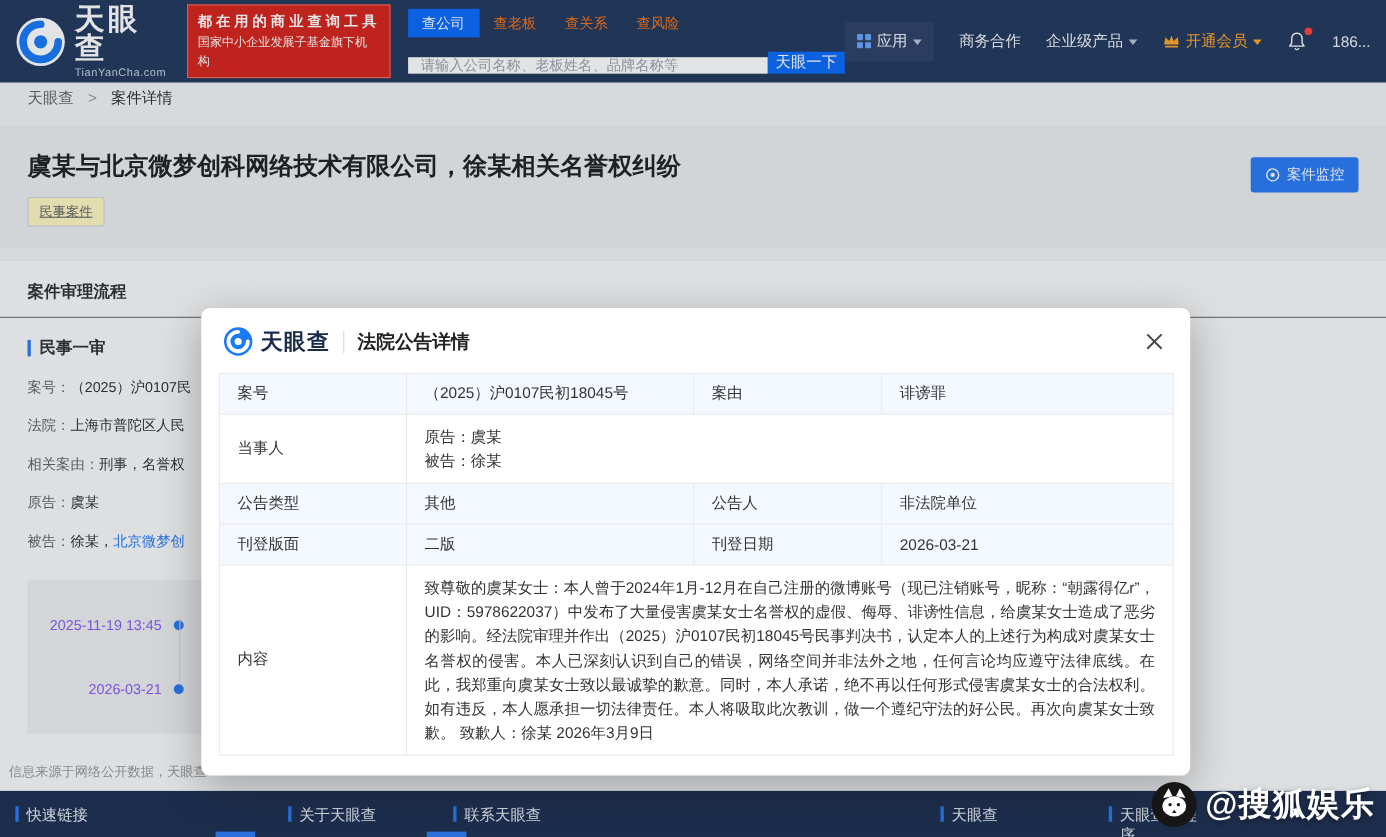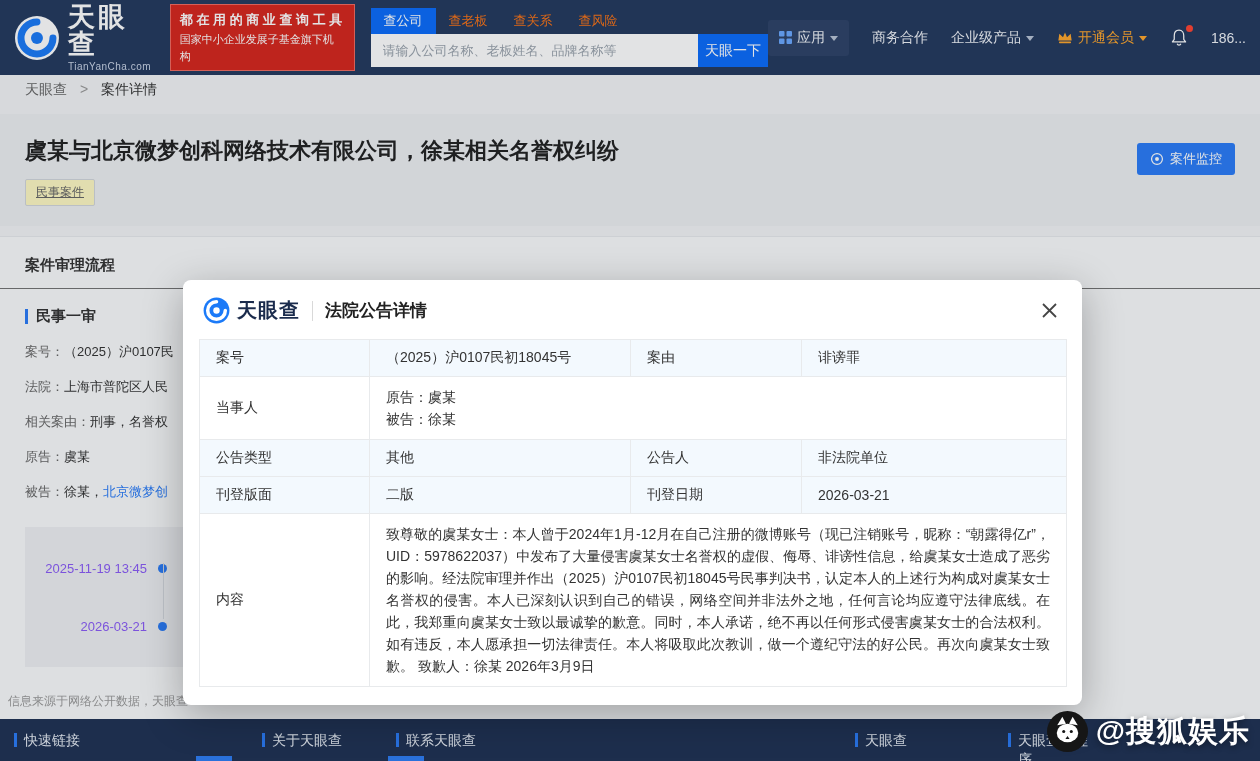--- a/index.html
+++ b/index.html
@@ -14,21 +14,21 @@
   .logo { display:flex; align-items:center; gap:8px; cursor:pointer; }
   .logo-cn { color:#fff; font-size:27px; font-weight:bold; letter-spacing:3px; line-height:1; }
   .logo-en { color:#c9d4e6; font-size:10px; margin-top:3px; letter-spacing:.5px; }
   .slogan { margin-left:12px; background:#d7261d; border:1px solid #ef6a60; color:#fff; padding:5px 9px; line-height:1.55; }
   .slogan-l1 { font-size:13px; font-weight:bold; }
   .slogan-l2 { font-size:11px; }
   .search-area { margin-left:16px; width:398px; }
   .search-tabs { display:flex; }
   .stab { color:#f97316; font-size:13px; padding:4px 13px; cursor:pointer; }
   .stab.active { background:#0b6cfb; color:#fff; }
-  .search-bar { display:flex; height:33px; }
+  .search-bar { display:flex; height:33px;align-items:flex-end; }
   .search-input { flex:1; border:none; outline:none; padding:0 12px; font-size:13px; color:#333; background:#fff; }
   .search-input::placeholder { color:#9aa3ad; }
   .search-btn { width:70px; background:#0b6cfb; color:#fff; border:none; font-size:14px; cursor:pointer; }
   .topnav { margin-left:auto; display:flex; align-items:center; gap:23px; color:#f0f3f8; font-size:14px; }
   .nav-item { display:flex; align-items:center; gap:5px; cursor:pointer; white-space:nowrap; }
   .nav-apps { background:#2e4368; padding:9px 11px; border-radius:3px; }
   .caret { width:0; height:0; border-left:4px solid transparent; border-right:4px solid transparent; border-top:5px solid #b9c4d6; margin-top:2px; }
   .nav-vip { color:#ffa72c; }
   .nav-vip .caret { border-top-color:#ffa72c; }
   .bell-wrap { position:relative; display:flex; }
@@ -220,21 +220,21 @@
 
   <footer class="site-footer">
     <div class="fcol" style="left:14px">
         <span class="fbar"></span>
         <span class="flabel">快速链接</span>
       </div>
     <div class="fcol" style="left:262px">
         <span class="fbar"></span>
         <span class="flabel">关于天眼查</span>
       </div>
-    <div class="fcol" style="left:396px">
+    <div class="fcol" style="left:412px">
         <span class="fbar"></span>
         <span class="flabel">联系天眼查</span>
       </div>
     <div class="fcol" style="left:855px">
         <span class="fbar"></span>
         <span class="flabel">天眼查</span>
       </div>
     <div class="fcol fcol5" style="left:1008px">
         <span class="fbar"></span>
         <span class="flabel">天眼查小程序</span>

